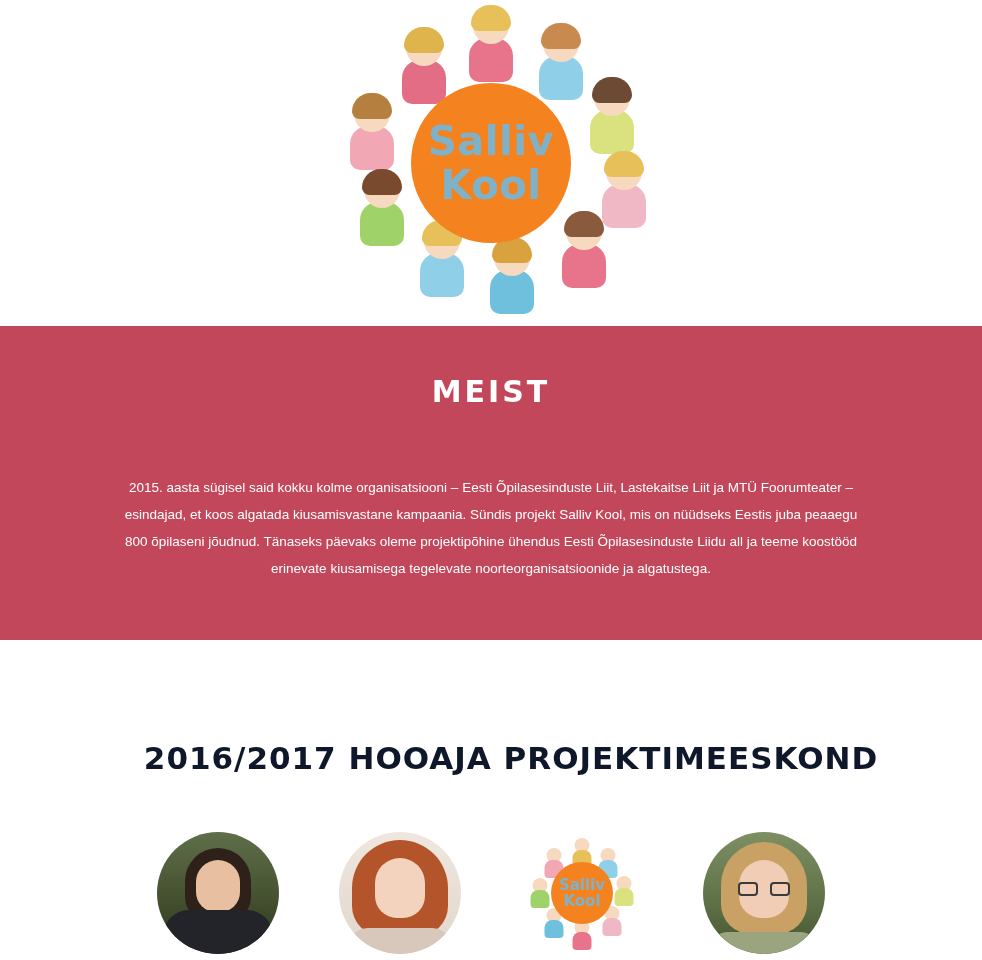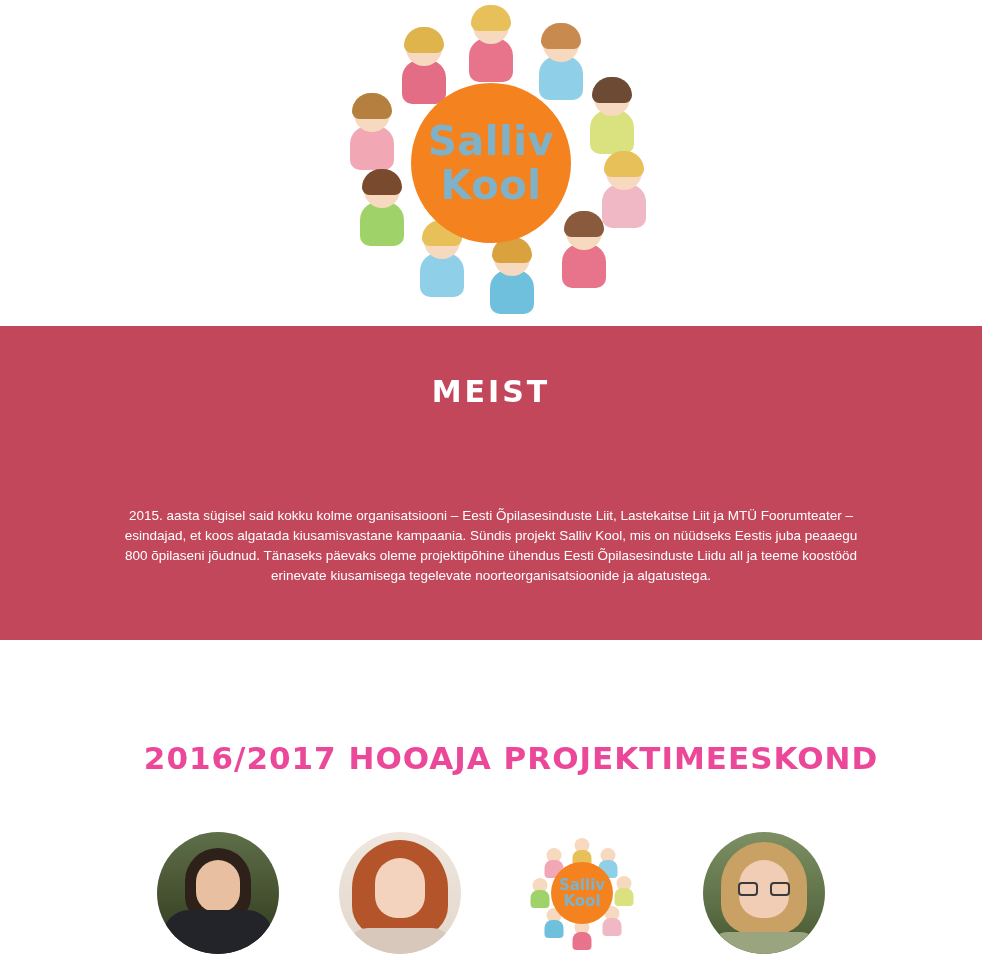--- a/index.html
+++ b/index.html
@@ -107,38 +107,38 @@
   .about-title {
     margin-top: 48px;
     color: #ffffff;
     font-size: 30px;
     font-weight: bold;
     letter-spacing: 3px;
     text-align: center;
     font-family: "DejaVu Sans", sans-serif;
   }
   .about-text {
-    margin-top: 72px;
+    margin-top: 40px;
     width: 740px;
     color: #ffffff;
     font-size: 13.5px;
-    line-height: 20px;
+    line-height: 27px;
     text-align: center;
   }
 
   
   .team-section {
     width: 100%;
     background: #ffffff;
     box-sizing: border-box;
     padding-top: 74px;
   }
   .team-title {
     text-align: center;
-    color: #ec4899;
+    color: #0f172a;
     font-size: 31px;
     font-weight: bold;
     letter-spacing: 1px;
     font-family: "DejaVu Sans", sans-serif;
     padding-left: 40px;
   }
   .team-row {
     margin-top: 56px;
     display: flex;
     justify-content: center;

